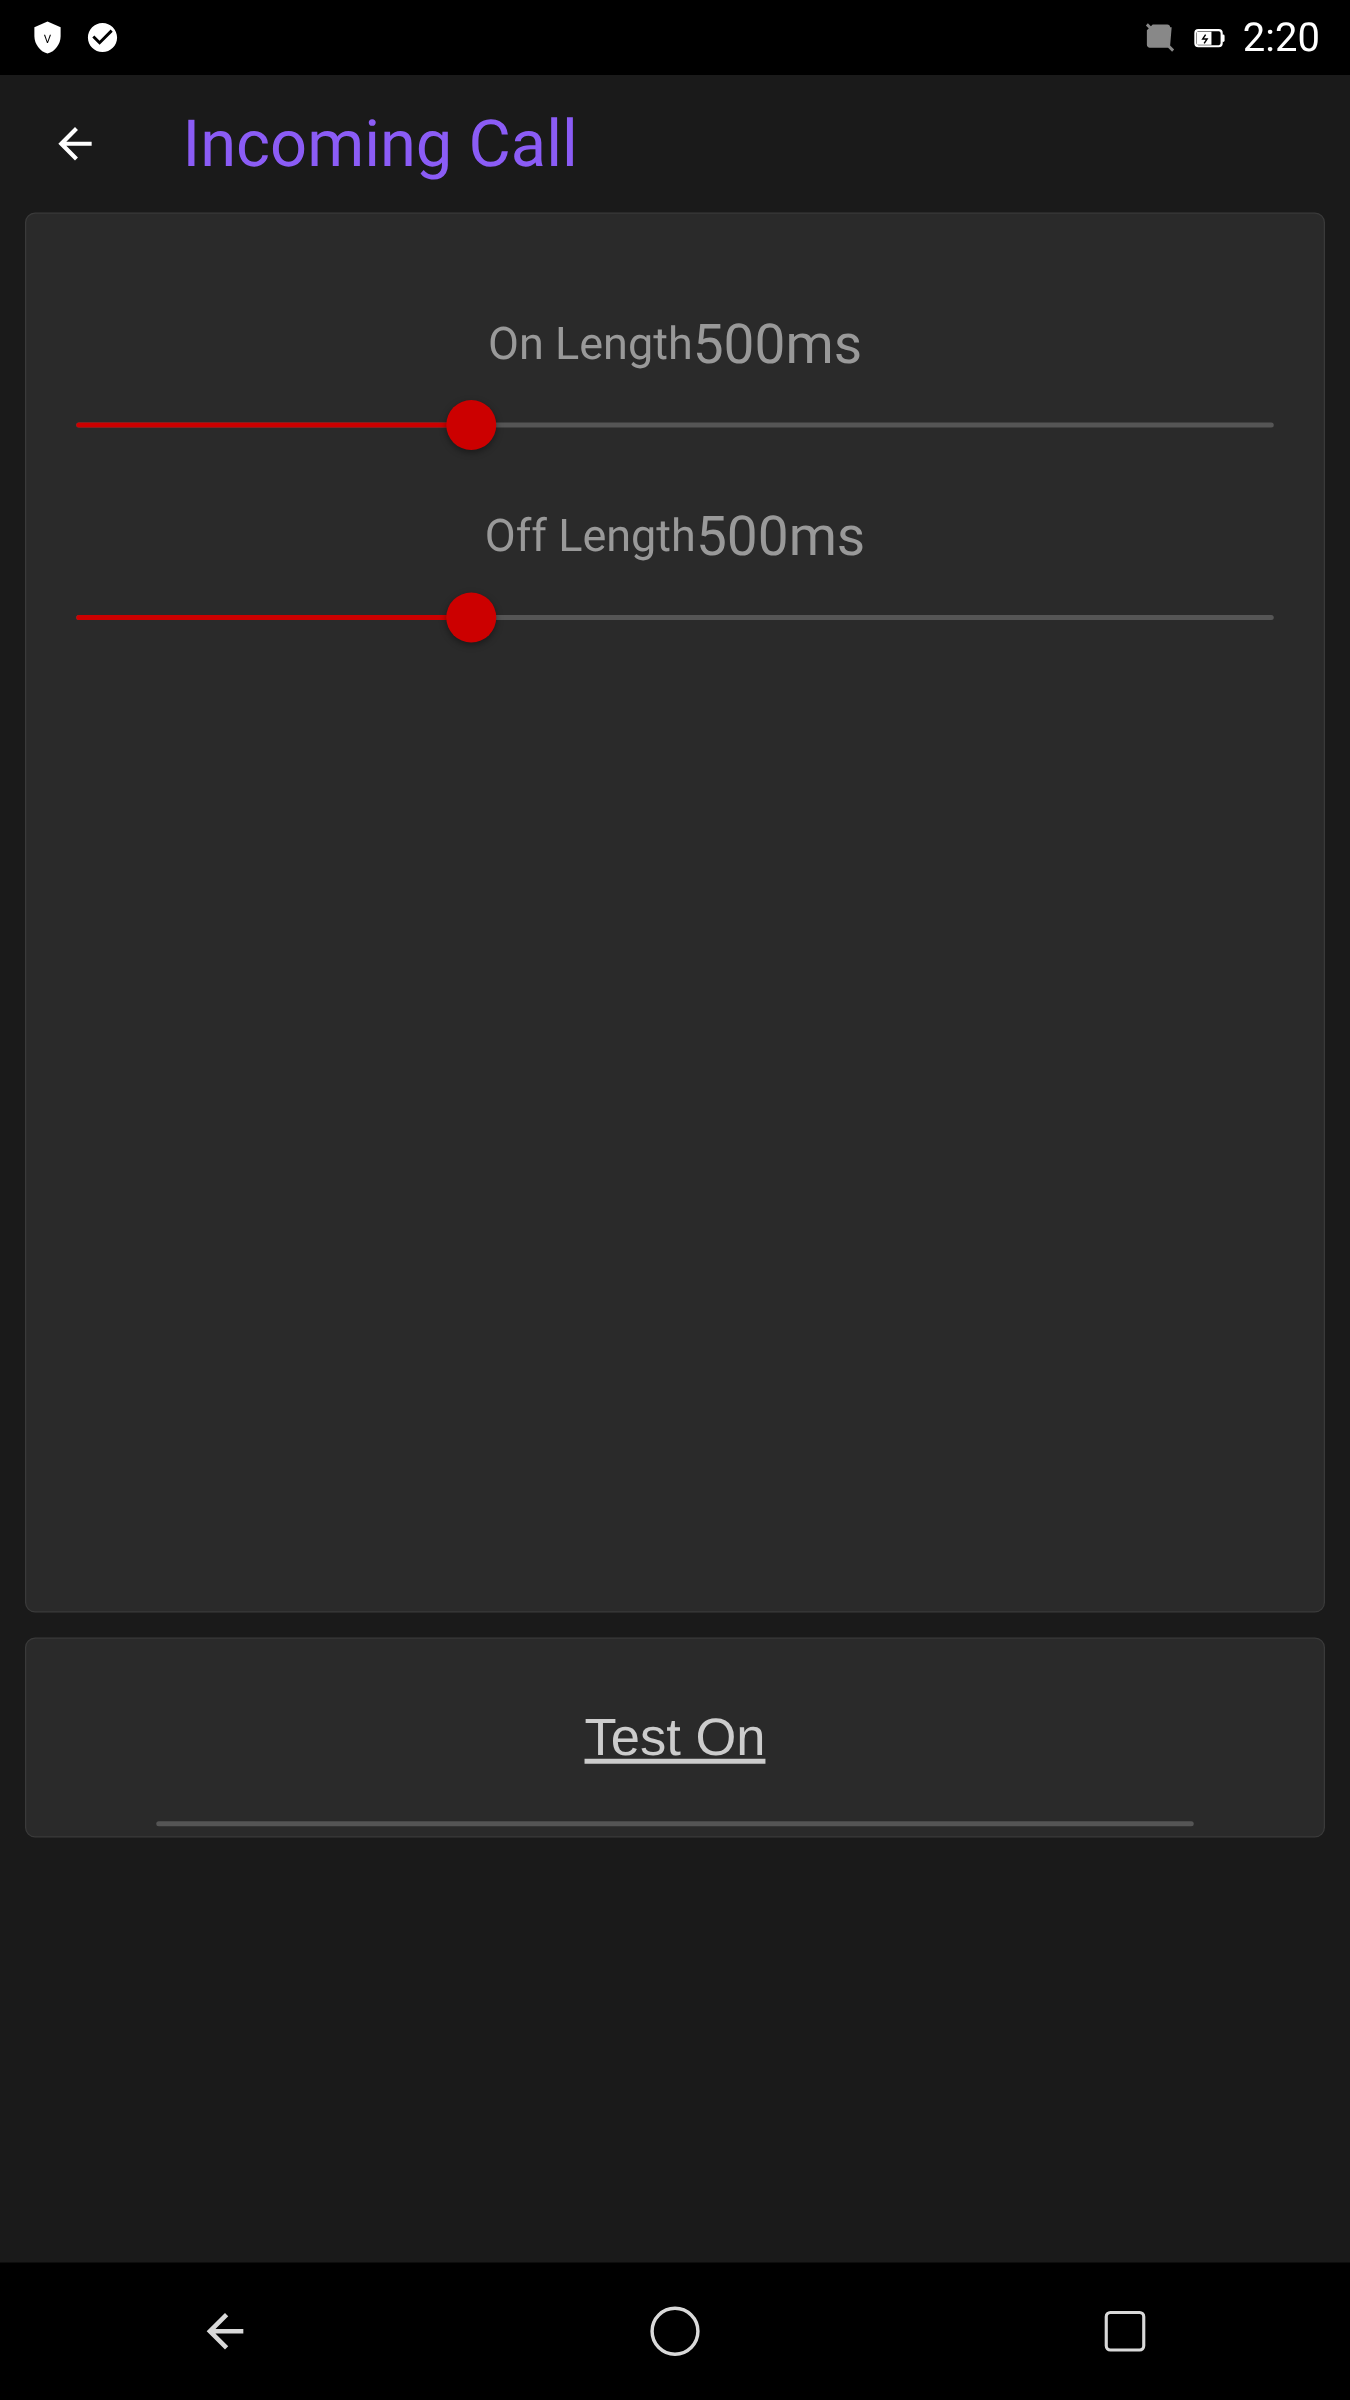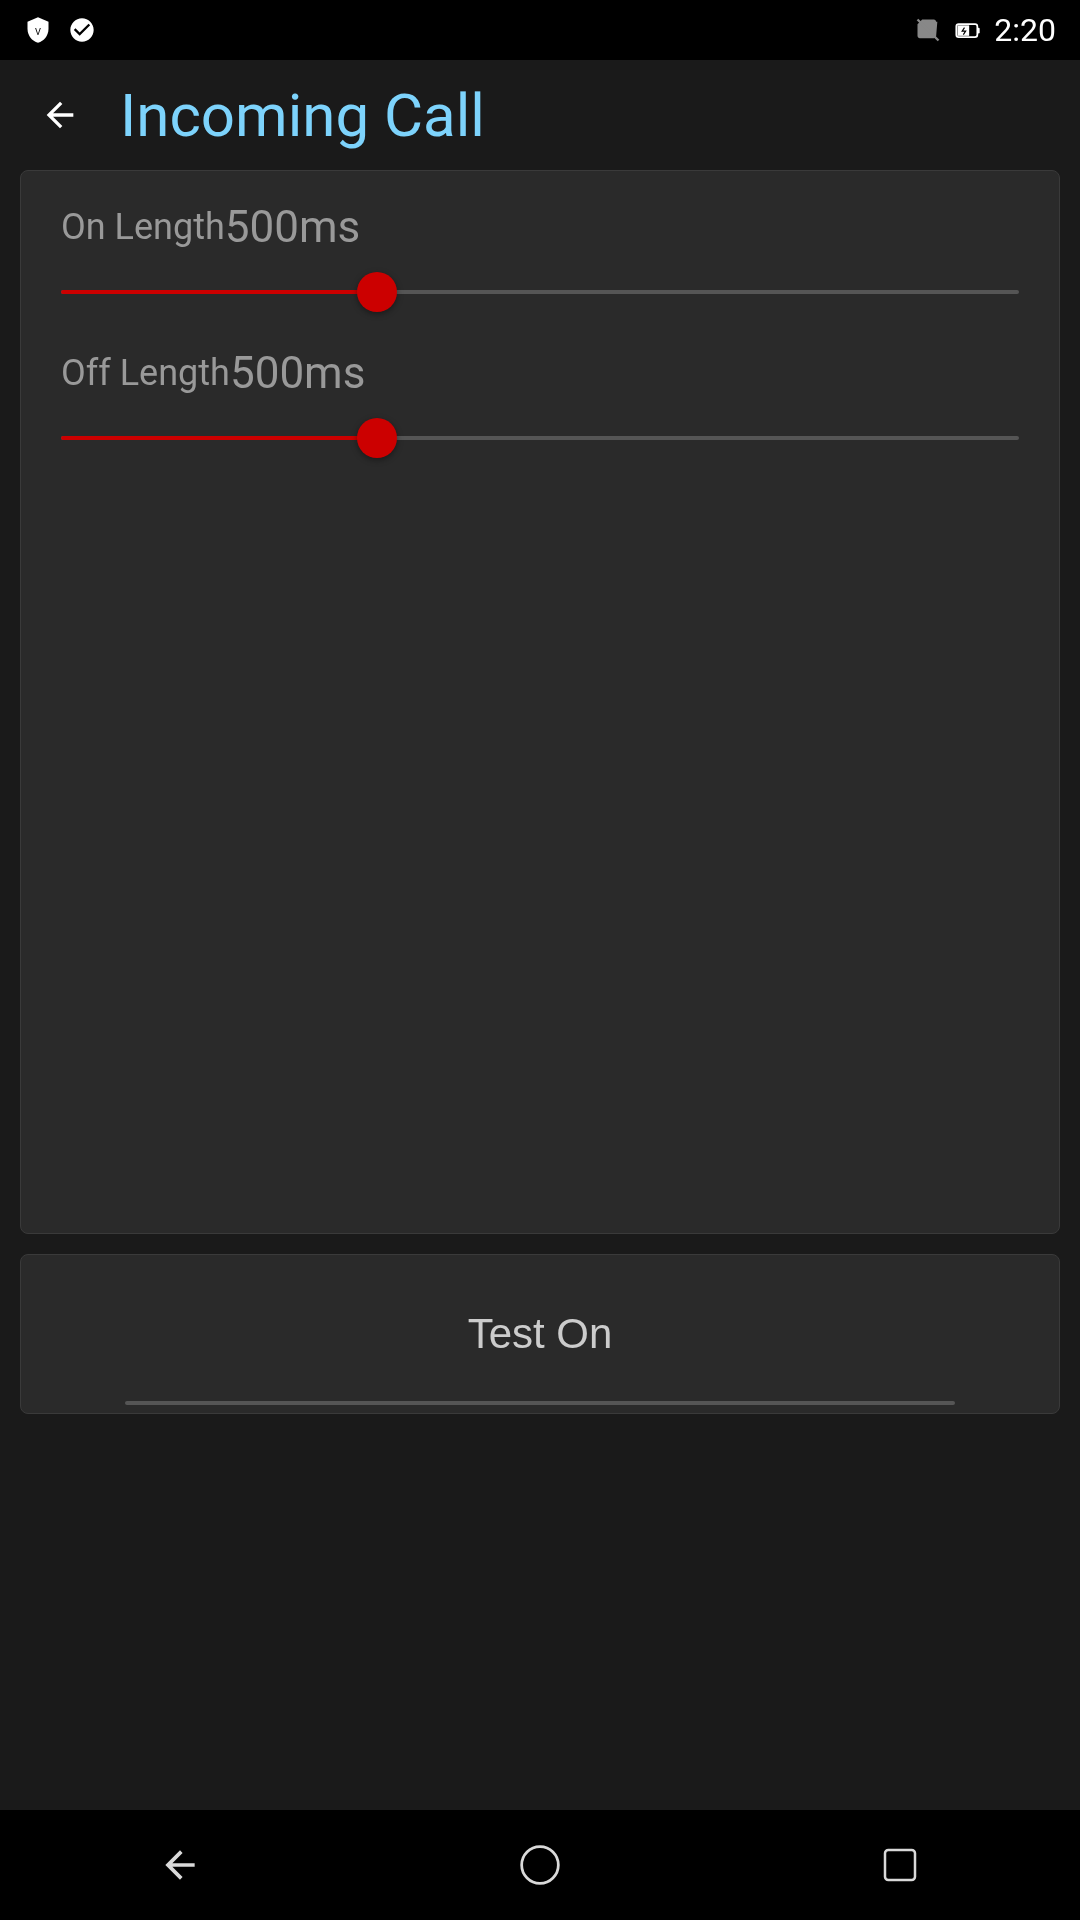--- a/index.html
+++ b/index.html
@@ -76,23 +76,24 @@
       background: none;
       border: none;
       cursor: pointer;
       display: flex;
       align-items: center;
       justify-content: center;
       padding: 10px;
     }
 
     .page-title-text {
-      font-size: 60px;
-      font-weight: 400;
-      color: #7dd3fc;
+      font-size: 52px;
+      font-weight: 400;
+      color: #8b5cf6;
+      margin-left: 26px;
     }
 
     
     .main-content {
       width: 100%;
       padding: 0 20px;
       display: flex;
       flex-direction: column;
       gap: 20px;
     }
@@ -108,23 +109,24 @@
     .slider-section {
       margin-bottom: 40px;
     }
 
     .slider-section:last-child {
       margin-bottom: 0;
     }
 
     .slider-header {
       display: flex;
-      justify-content: flex-start;
+      justify-content: center;
       align-items: center;
       margin-bottom: 24px;
+      margin-top: 48px;
     }
 
     .slider-label {
       font-size: 36px;
       color: #999999;
       font-weight: 400;
     }
 
     .slider-value {
       font-size: 44px;
@@ -184,20 +186,21 @@
       background: none;
       border: none;
       cursor: pointer;
       font-size: 42px;
       color: #cccccc;
       font-weight: 400;
       display: flex;
       align-items: center;
       justify-content: center;
       position: relative;
+      text-decoration: underline;
     }
 
     .bottom-btn:first-child::after {
       content: '';
       position: absolute;
       bottom: 8px;
       left: 10%;
       width: 80%;
       height: 4px;
       background-color: #555555;

